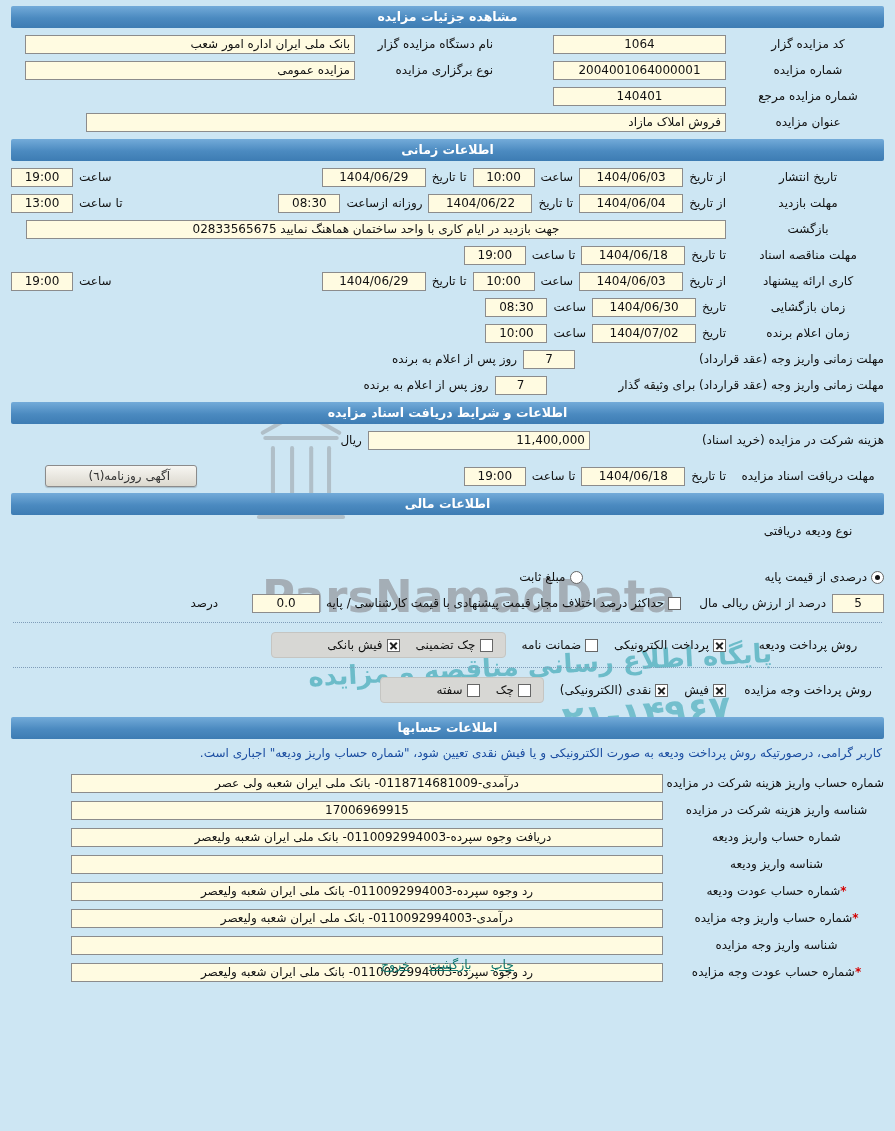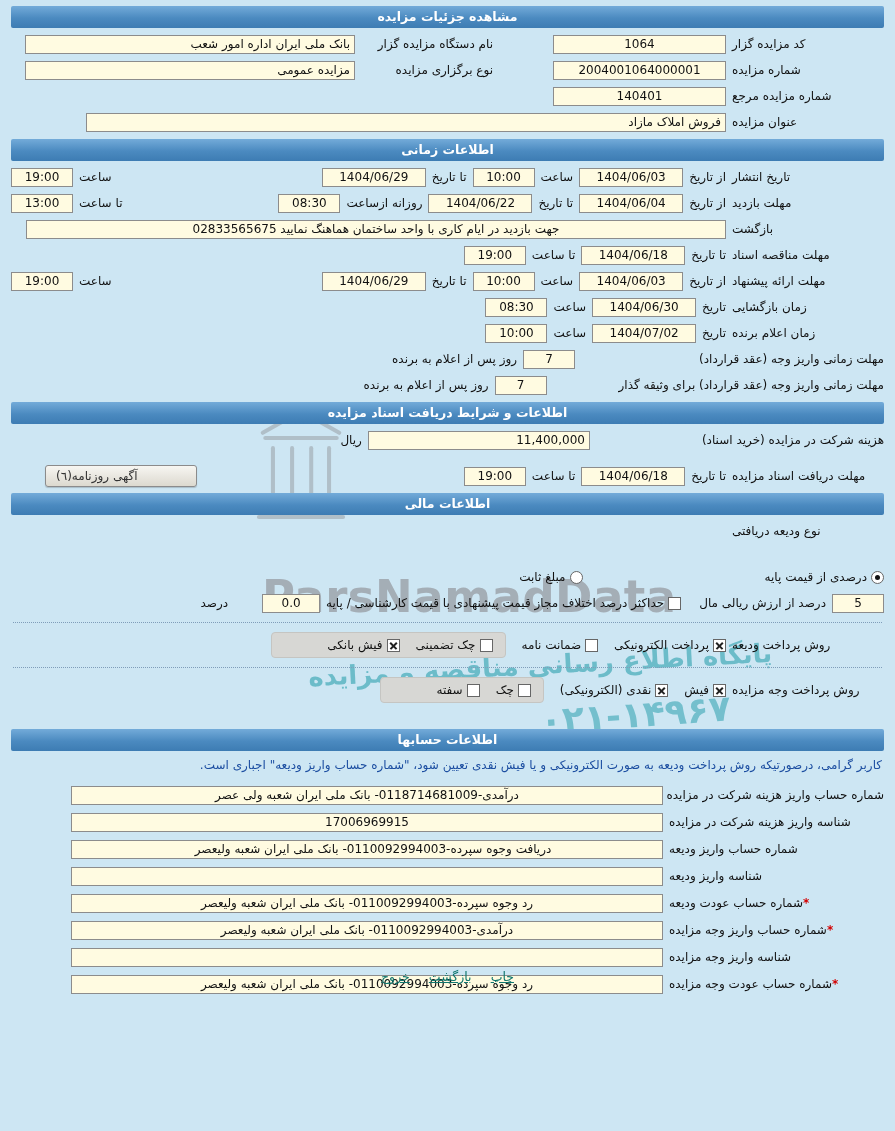--- a/index.html
+++ b/index.html
@@ -14,38 +14,38 @@
     color:#111;
   }
   #content { position:relative; z-index:1; }
   .bar {
     margin:6px 11px 5px; padding:3px 9px 4px;
     background:linear-gradient(180deg,#73abd9 0%,#4b8ac0 55%,#3d7cb3 100%);
     color:#fff; font-size:12.5px; font-weight:bold;
     border-radius:2px; text-align:center;
   }
   .frow { display:flex; align-items:center; gap:6px; margin:4px 11px; min-height:22px; font-size:12px; }
-  .flabel { min-width:152px; flex-shrink:0; text-align:left; white-space:nowrap; }
+  .flabel { min-width:152px; flex-shrink:0; text-align:center; white-space:nowrap; }
   .itext { white-space:nowrap; }
   .cap { white-space:nowrap; }
   .ibox {
     background:#fffbe1; border:1px solid #8c8c8c;
     height:19px; line-height:17px; padding:0 4px;
     font-size:12px; text-align:center;
     white-space:nowrap; overflow:hidden; flex-shrink:0;
   }
   .ibox.ltr { direction:ltr; }
   .ibox.r { text-align:right; }
   .ibox.alir { text-align:right; }
   .gap { flex-shrink:0; display:inline-block; }
   .fgap { flex:1; }
   .gbtn {
     background:linear-gradient(180deg,#f7f6f2,#dcd9cf);
     border:1px solid #8b8b8b; border-radius:3px;
-    padding:3px 10px; min-width:152px; text-align:left;
+    padding:3px 26px; min-width:152px; text-align:right;
     color:#333; cursor:pointer; box-shadow:0 1px 1px rgba(0,0,0,.18);
     flex-shrink:0; font-size:12px;
   }
   .chk,.rad { display:inline-flex; align-items:center; gap:4px; white-space:nowrap; cursor:pointer; }
   .cbox { width:13px; height:13px; border:1px solid #666; background:#fff; position:relative; flex-shrink:0; }
   .cbox.checked::before,
   .cbox.checked::after {
     content:""; position:absolute; left:1px; right:1px; top:50%; height:1.6px;
     background:#222;
   }
@@ -57,21 +57,21 @@
     background:#d7d7d4; border:1px solid #c5c5c2; border-radius:4px;
     padding:5px 12px 5px 55px;
     display:inline-flex; align-items:center; gap:16px; flex-shrink:0;
   }
   .sep { border-top:1px dotted #7f9db9; margin:8px 13px; height:0; }
   .tall { margin-top:9px; margin-bottom:9px; }
   .mt8  { margin-top:14px; }
   .mt18 { margin-top:24px; }
   .note { color:#1c4ea1; font-size:12px; margin:7px 13px 12px; text-align:right; }
   .req { color:#d40000; font-weight:bold; }
-  .section.acc .bar { margin-top:26px; }
+  .section.acc .bar { margin-top:14px; }
   .section.acc .frow { margin:5px 11px 5px 71px; }
   .section.acc .flabel { flex:1; min-width:0; white-space:nowrap; }
   .footer { position:absolute; bottom:10px; left:0; right:0; text-align:center; z-index:1; }
   .footer a { color:#0f766e; font-size:12.5px; margin:0 7px; text-decoration:underline; cursor:pointer; }
   
   .wm { position:absolute; inset:0; z-index:0; pointer-events:none; overflow:hidden; }
   .wm-logo { position:absolute; top:402px; left:250px; width:102px; height:128px; opacity:.55; }
   .wm-brand {
     position:absolute; top:570px; left:262px;
     font-size:45px; font-weight:bold; color:#9ba1a8; opacity:.8;
@@ -167,21 +167,21 @@
           <div class="ibox" style="width: 700px;">جهت بازدید  در ایام کاری با واحد ساختمان هماهنگ نمایید 02833565675</div>
         </div>
         <div class="frow">
           <span class="flabel"><span>مهلت مناقصه اسناد</span></span>
           <span class="itext">تا تاریخ</span>
           <div class="ibox ltr" style="width: 104px;">1404/06/18</div>
           <span class="itext">تا ساعت</span>
           <div class="ibox ltr" style="width: 62px;">19:00</div>
         </div>
         <div class="frow">
-          <span class="flabel"><span>مهلت ارائه پیشنهاد</span></span>
+          <span class="flabel"><span>کاری ارائه پیشنهاد</span></span>
           <span class="itext">از تاریخ</span>
           <div class="ibox ltr" style="width: 104px;">1404/06/03</div>
           <span class="itext">ساعت</span>
           <div class="ibox ltr" style="width: 62px;">10:00</div>
           <span class="itext">تا تاریخ</span>
           <div class="ibox ltr" style="width: 104px;">1404/06/29</div>
           <span class="fgap"></span>
           <span class="itext">ساعت</span>
           <div class="ibox ltr" style="width: 62px;">19:00</div>
         </div>
@@ -248,21 +248,21 @@
           </span>
         </div>
         <div class="frow">
           <div class="ibox ltr" style="width: 52px;">5</div>
           <span class="itext">درصد از ارزش ریالی مال</span>
           <span class="gap" style="width: 6px;"></span>
           <span class="chk">
             <span class="cbox"></span>
             <span class="cap">حداکثر درصد اختلاف مجاز قیمت پیشنهادی با قیمت کارشناسی / پایه</span>
           </span>
-          <div class="ibox ltr" style="width: 58px;">0.0</div>
+          <div class="ibox ltr" style="width: 68px;">0.0</div>
           <span class="gap" style="width: 22px;"></span>
           <span class="itext">درصد</span>
         </div>
         <div class="sep"></div>
         <div class="frow tall">
           <span class="flabel"><span>روش پرداخت ودیعه</span></span>
           <span class="chk">
             <span class="cbox checked"></span>
             <span class="cap">پرداخت الکترونیکی</span>
           </span>

